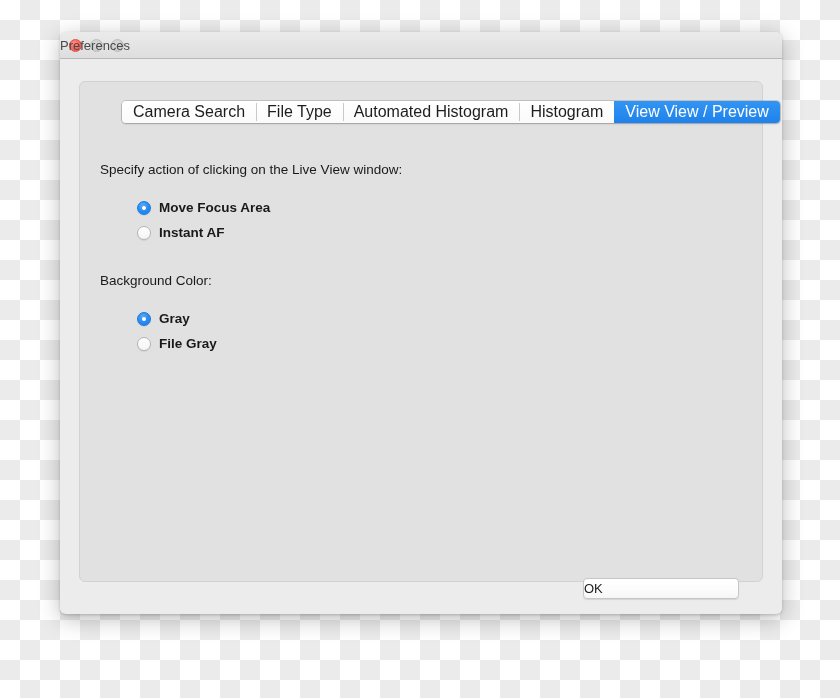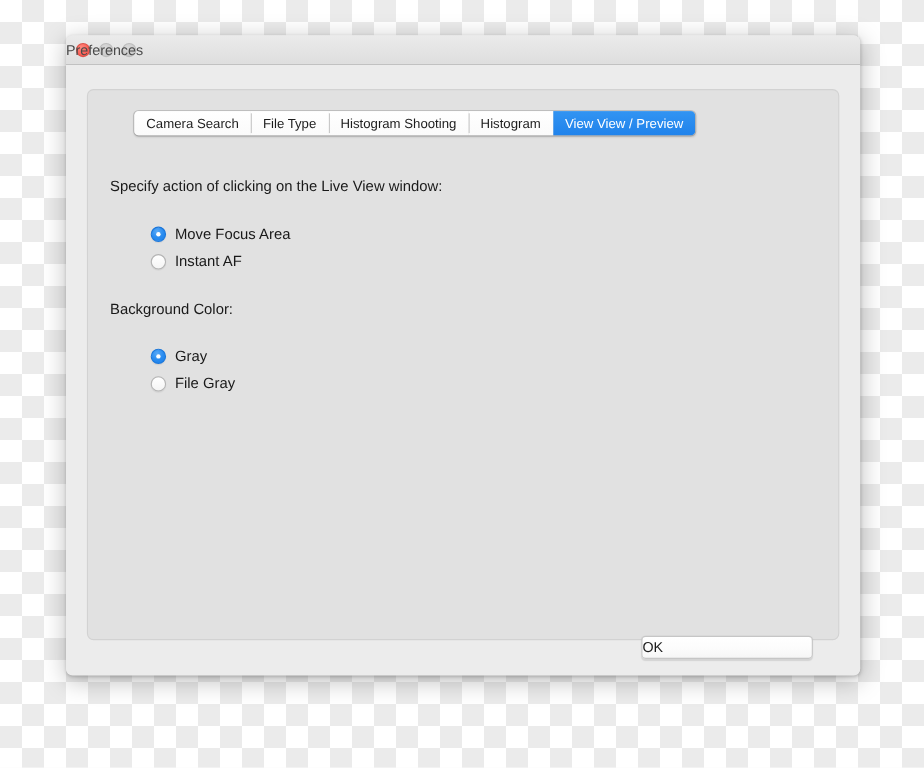--- a/index.html
+++ b/index.html
@@ -104,21 +104,21 @@
     border-radius: 4px;
     overflow: hidden;
     box-shadow: 0 1px 2px rgba(0,0,0,0.18), 0 0 0 1px rgba(0,0,0,0.14);
     z-index: 5;
   }
   .tab {
     position: relative;
     padding: 0 11px;
     height: 40px;
     line-height: 22px;
-    font-size: 12px;
+    font-size: 16px;
     color: #1d1d1d;
     background: linear-gradient(to bottom, #ffffff 0%, #f7f7f7 100%);
     white-space: nowrap;
     cursor: default;
   }
   .tab + .tab::before {
     content: "";
     position: absolute;
     left: 0; top: 2px;
     width: 1px; height: 18px;
@@ -141,23 +141,24 @@
     font-size: 13.5px;
     color: #191919;
     margin: 0;
   }
   .radio-list {
     margin-top: 18px;
     margin-left: 37px;
   }
   .radio-row {
     display: flex;
-    align-items: flex-end;
+    align-items: center;
     height: 25px;
     cursor: default;
+    font-weight: bold;
   }
   .radio {
     position: relative;
     width: 14px;
     height: 14px;
     border-radius: 50%;
     flex: 0 0 auto;
     margin-right: 8px;
     background: linear-gradient(to bottom, #ffffff 0%, #f4f4f4 100%);
     border: 1px solid #b4b4b4;
@@ -217,21 +218,21 @@
       <div class="window-title">Preferences</div>
     </div>
 
     <div class="body">
 
       <div class="panel"></div>
 
       <div class="tabbar">
         <div class="tab">Camera Search</div>
         <div class="tab">File Type</div>
-        <div class="tab">Histogram Shooting</div>
+        <div class="tab">Automated Histogram</div>
         <div class="tab">Histogram</div>
         <div class="tab selected">View View / Preview</div>
       </div>
 
       <div class="content">
 
         <p class="group-label">Specify action of clicking on the Live View window:</p>
         <div class="radio-list">
           <div class="radio-row">
             <span class="radio on"></span>

